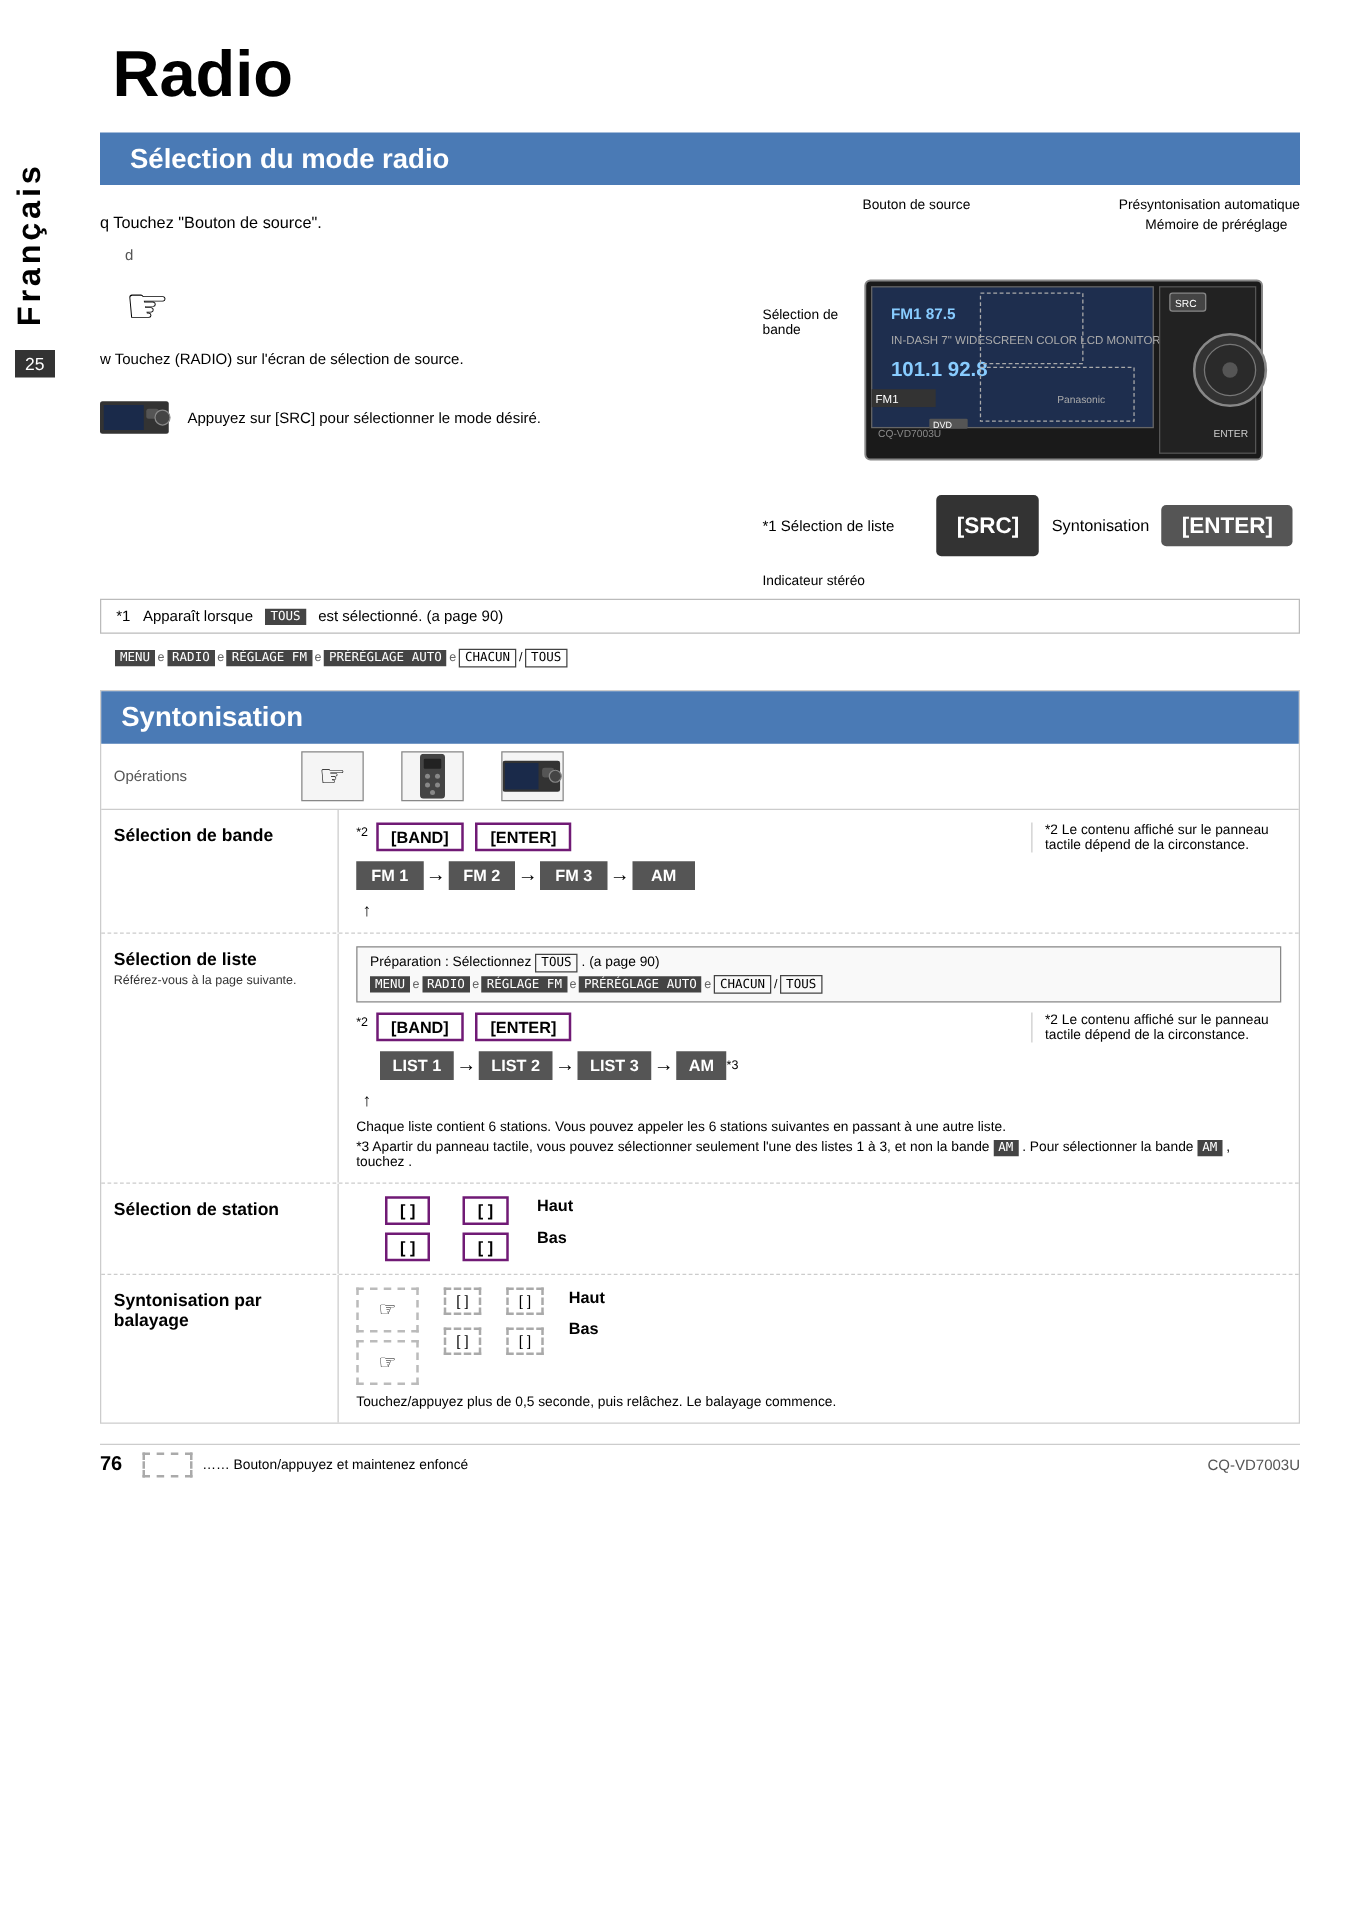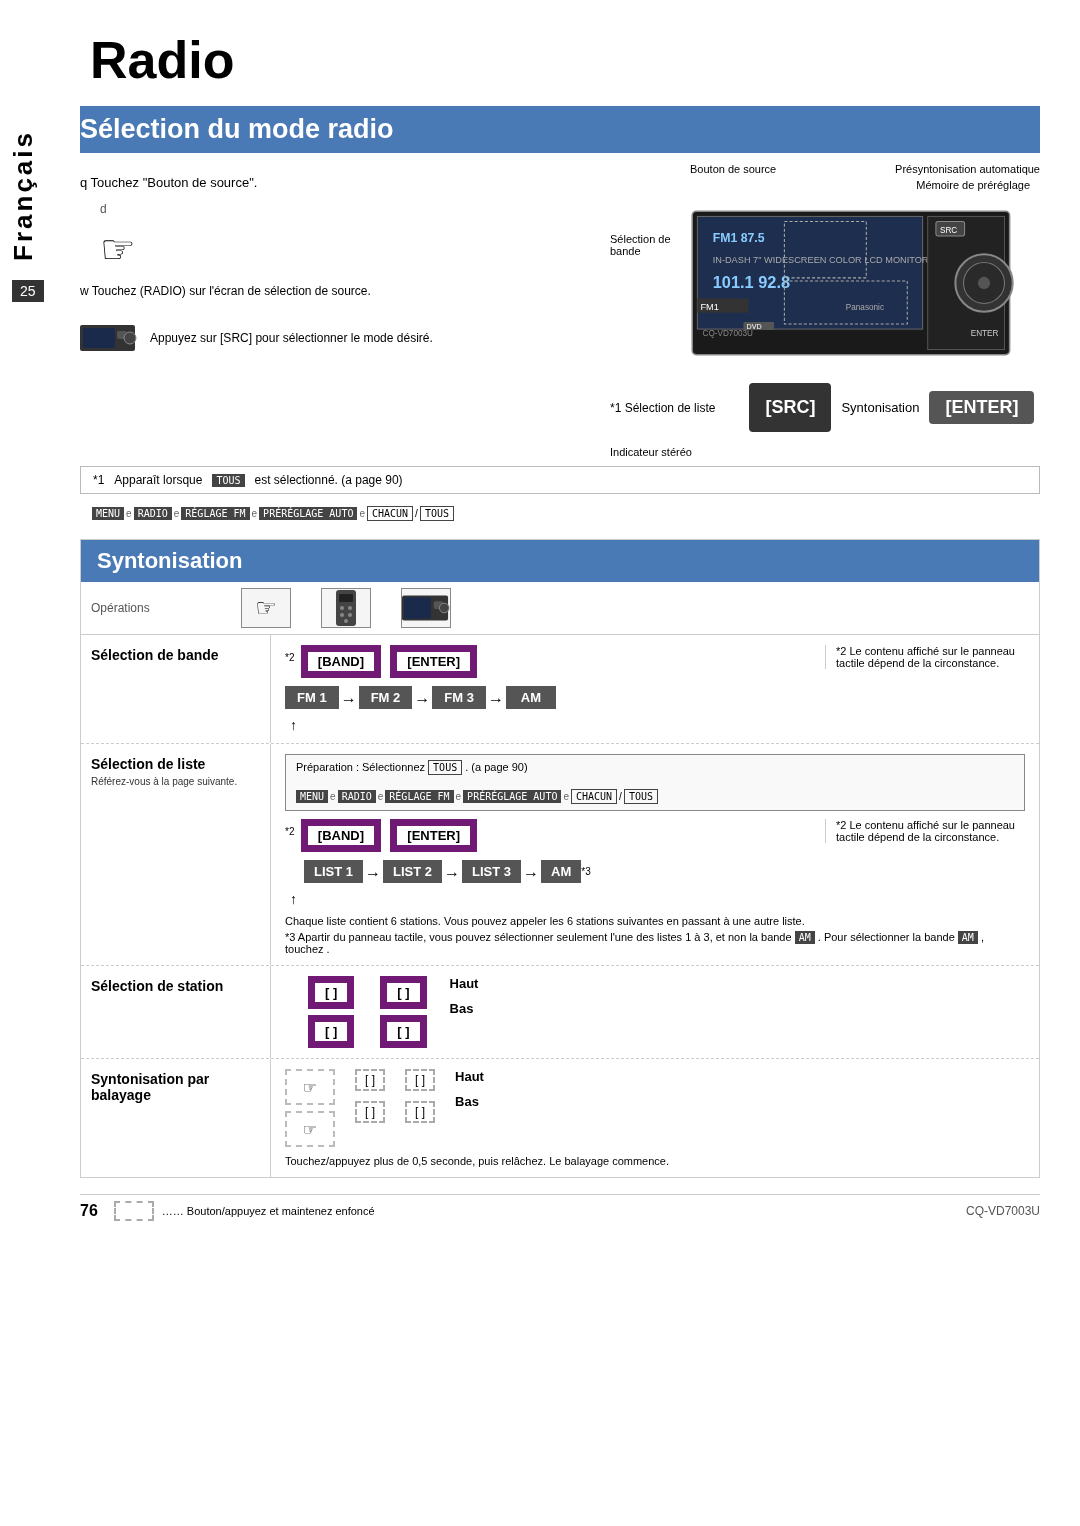--- a/index.html
+++ b/index.html
@@ -23,23 +23,23 @@
       font-weight: bold;
       color: #000;
       margin-bottom: 16px;
       margin-left: 10px;
     }
 
     
     .section-header {
       background: #4a7ab5;
       color: #fff;
-      font-size: 27px;
-      font-weight: bold;
-      padding: 8px 0;
+      font-size: 22px;
+      font-weight: bold;
+      padding: 8px 24px;
       margin-bottom: 0;
     }
 
     
     .step-item {
       margin: 12px 0;
       font-size: 14px;
       display: flex;
       align-items: flex-start;
       gap: 8px;
@@ -146,21 +146,21 @@
     }
     .band-arrow {
       color: #000;
       font-size: 16px;
       margin: 0 2px;
     }
 
     
     .bracket-btn {
       display: inline-block;
-      border: 7px solid #701a75;
+      border: 2px solid #701a75;
       padding: 2px 10px;
       font-size: 13px;
       font-weight: bold;
       margin: 0 3px;
     }
 
     
     .sup-note {
       font-size: 10px;
       vertical-align: super;
@@ -398,21 +398,21 @@
           <div style="font-size:12px;">Appuyez sur [SRC] pour sélectionner le mode désiré.</div>
         </div>
       </div>
 
       <div class="top-layout-right">
 
         <div style="display:flex; justify-content:space-between; font-size:11px; margin-bottom:4px; padding-left:80px;">
           <span>Bouton de source</span>
           <span>Présyntonisation automatique</span>
         </div>
-        <div style="display:flex; justify-content:flex-end; font-size:11px; margin-bottom:2px; padding-right:10px;">
+        <div style="display:flex; justify-content:flex-end; font-size:11px; margin-bottom:20px; padding-right:10px;">
           <span>Mémoire de préréglage</span>
         </div>
         <div style="display:flex; align-items:flex-start; gap:0; position:relative;">
 
           <div style="width:80px; font-size:11px; margin-top:40px;">
             <span>Sélection de bande</span>
           </div>
 
           <svg class="radio-device" viewBox="0 0 350 160">
 
@@ -558,21 +558,21 @@
     </div>
 
     <div class="table-row">
       <div class="table-cell-left">
         <span>Sélection de liste</span>
         <div class="sub-text">Référez-vous à la page suivante.</div>
       </div>
       <div class="table-cell-right">
 
         <div class="prep-box">
-          <div style="margin-bottom:16px;">
+          <div style="margin-bottom:4px;">
             <span>Préparation : Sélectionnez</span>
             <span class="menu-outline">TOUS</span>
             <span>. (a  page 90)</span>
           </div>
           <div class="menu-path">
             <span class="menu-tag">MENU</span>
             <span class="menu-e">e</span>
             <span class="menu-tag">RADIO</span>
             <span class="menu-e">e</span>
             <span class="menu-tag">RÉGLAGE FM</span>

